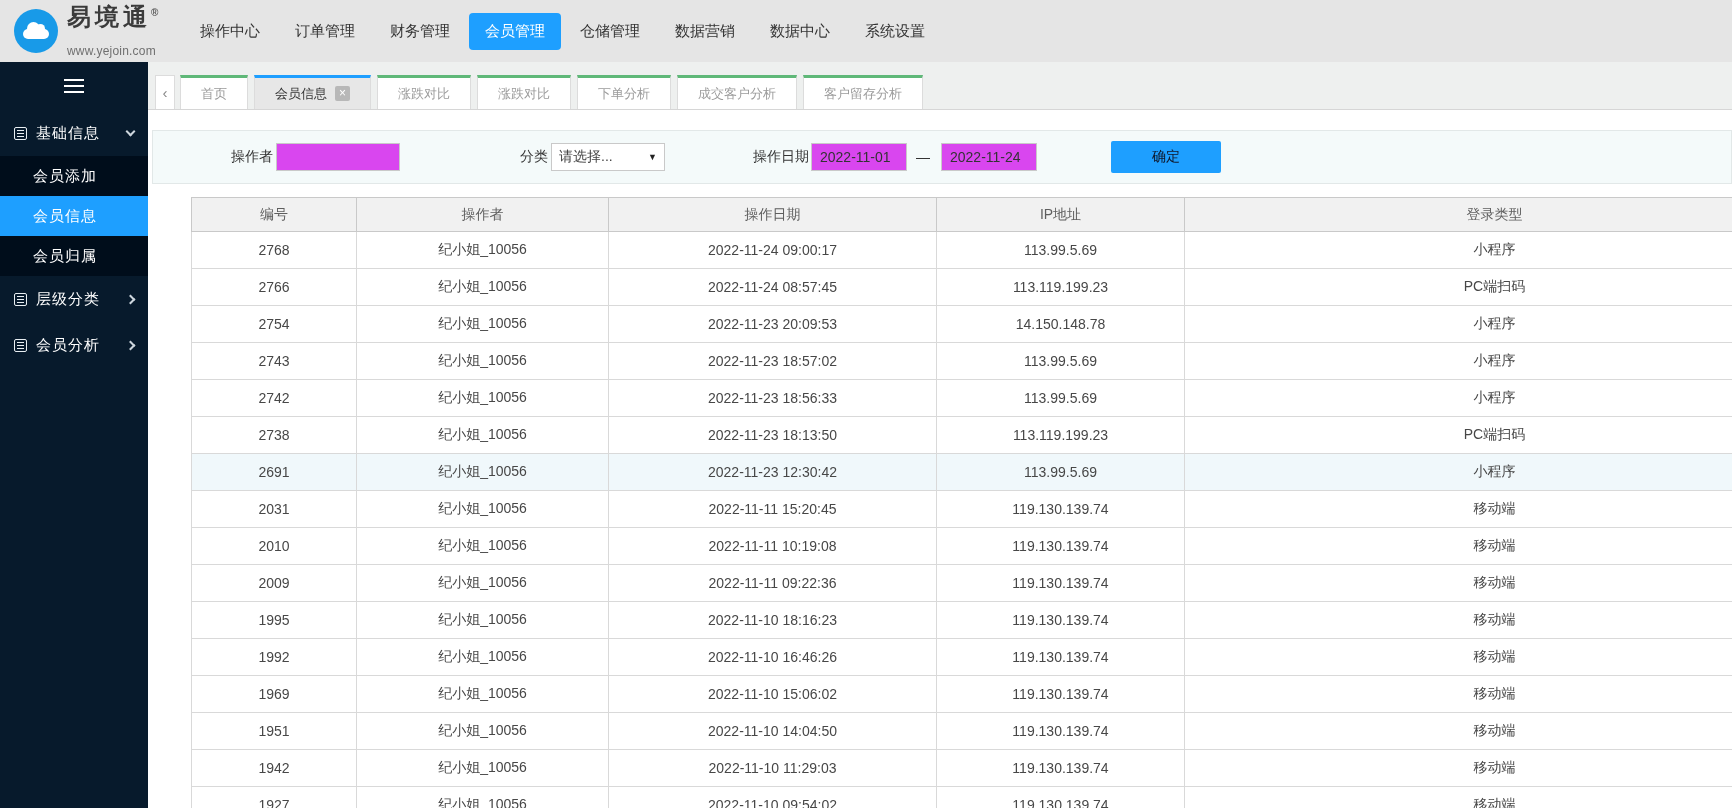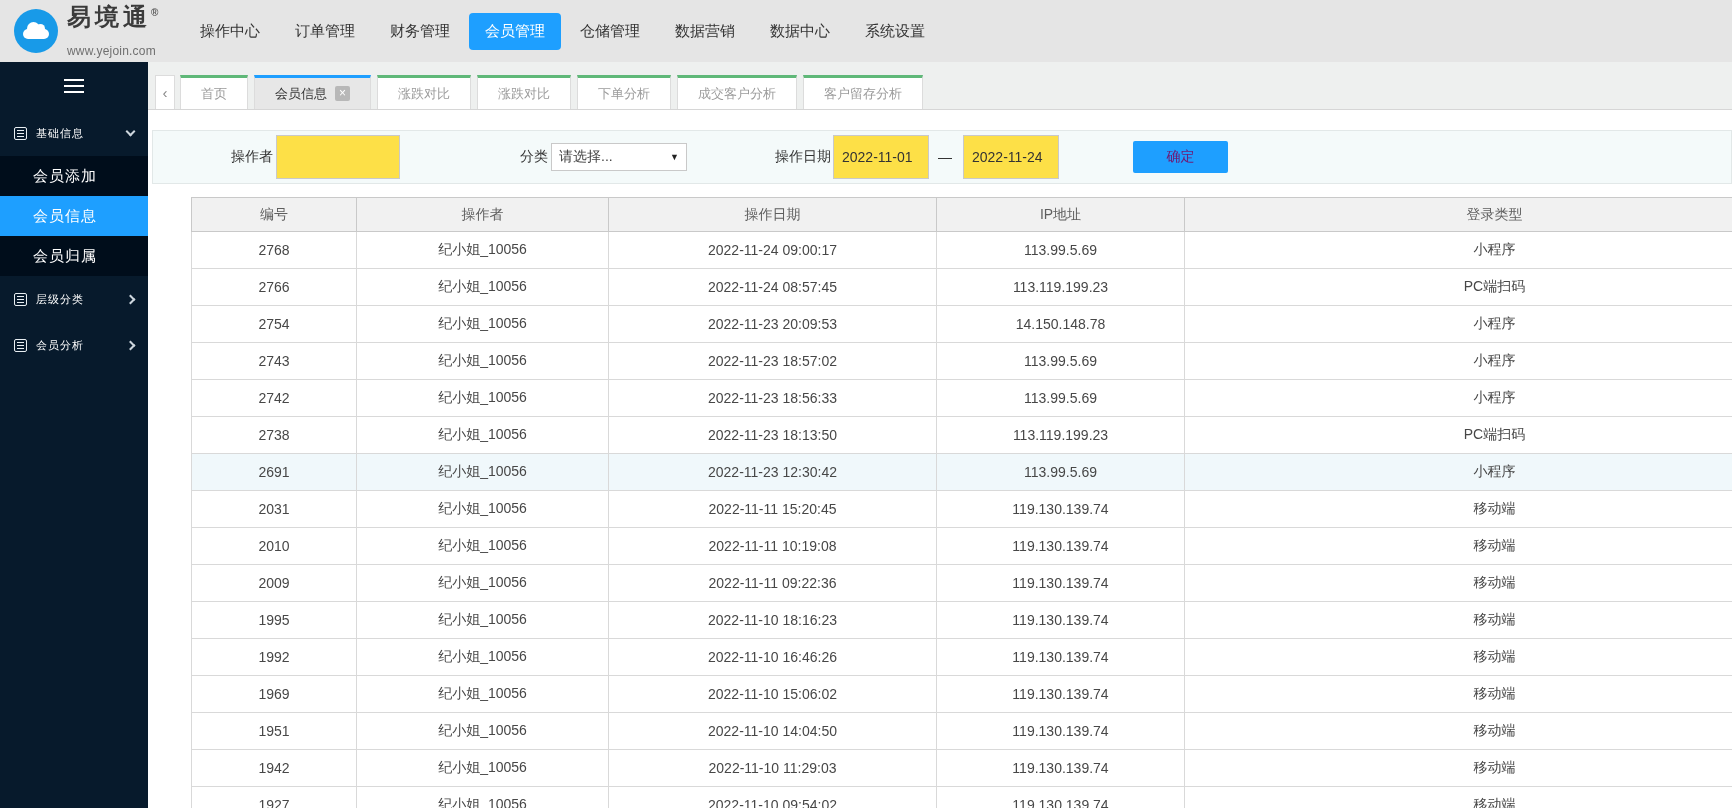--- a/index.html
+++ b/index.html
@@ -23,21 +23,21 @@
 
   
   .main { flex:1; display:flex; min-height:0; }
 
   
   .sidebar { flex:0 0 148px; width:148px; background:#071A2C; color:#fff; }
   .side-toggle { height:48px; display:flex; align-items:center; justify-content:center; cursor:pointer; }
   .hamburger { width:20px; height:14px;
     background:repeating-linear-gradient(to bottom,#fff 0 2px,transparent 2px 6px); }
   .side-group { height:46px; display:flex; align-items:center; padding:0 14px; gap:9px;
-    font-size:11px; cursor:pointer; }
+    font-size:15px; cursor:pointer; }
   .doc-icon { width:13px; height:13px; border:1px solid #e8eef2; border-radius:2px; position:relative; flex:0 0 13px; }
   .doc-icon::before { content:""; position:absolute; left:2px; right:2px; top:2px; height:1px;
     background:#e8eef2; box-shadow:0 3px 0 #e8eef2, 0 6px 0 #e8eef2; }
   .side-label { flex:1; letter-spacing:1px; }
   .chev { width:7px; height:7px; border-right:2px solid #cdd6dd; border-bottom:2px solid #cdd6dd; flex:0 0 7px; }
   .chev.down { transform:rotate(45deg); margin-top:-4px; }
   .chev.right { transform:rotate(-45deg); }
   .side-sub { height:40px; display:flex; align-items:center; padding-left:33px;
     background:#000D1B; font-size:15px; letter-spacing:1px; cursor:pointer; }
   .side-sub.active { background:#1E9FFF; }
@@ -56,32 +56,32 @@
     border-top:3px solid #5FB878; display:flex; align-items:center; gap:8px;
     padding:0 20px; font-size:13px; color:#9b9b9b; cursor:pointer; white-space:nowrap; }
   .tab.accent-blue { border-top-color:#1E9FFF; }
   .tab.active { background:#e7e7e7; color:#333; }
   .tab-close { width:15px; height:15px; background:#b8b8b8; color:#fff; font-size:12px;
     line-height:14px; text-align:center; border-radius:2px; cursor:pointer; }
 
   
   .filterbar { margin:20px 0 0 4px; height:54px; background:#f4fafa; border:1px solid #e2e8e8;
     display:flex; align-items:center; padding-left:78px; font-size:14px; color:#333; }
-  .txt { height:44px; border:1px solid #c9c9c9; background:#fde047; font-size:14px; color:#333;
+  .txt { height:28px; border:1px solid #c9c9c9; background:#d946ef; font-size:14px; color:#333;
     padding:12px 8px; outline:none; }
   .operator { width:124px; margin-left:3px; }
   .lbl-cat { margin-left:120px; }
-  .select { width:136px; height:28px; border:1px solid #c9c9c9; background:#fff; margin-left:3px;
+  .select { width:114px; height:28px; border:1px solid #c9c9c9; background:#fff; margin-left:3px;
     display:flex; align-items:center; justify-content:space-between; padding:0 7px;
     font-size:14px; color:#444; cursor:pointer; }
   .caret { font-size:9px; color:#222; }
   .lbl-date { margin-left:88px; }
   .date { width:96px; margin-left:2px; }
   .dash { margin:0 9px; color:#333; }
-  .btn-primary { margin-left:74px; width:95px; height:32px; background:#1E9FFF; color:#701a75;
+  .btn-primary { margin-left:74px; width:110px; height:32px; background:#1E9FFF; color:#0f172a;
     border:none; font-size:14px; border-radius:2px; cursor:pointer; }
 
   
   .table-wrap { margin:13px 0 0 19px; flex:1; overflow:hidden;padding-left:24px; }
   table { border-collapse:collapse; table-layout:fixed; width:1613px; }
   th { height:34px; background:#f1f1f1; font-weight:normal; font-size:14px; color:#5e5e5e;
     border:1px solid #c9c9c9; text-align:center; }
   td { height:37px; font-size:14px; color:#474747; text-align:center;
     border:1px solid #d9d9d9; background:#fff; }
   tr.hl td { background:#f0f8fb; }

